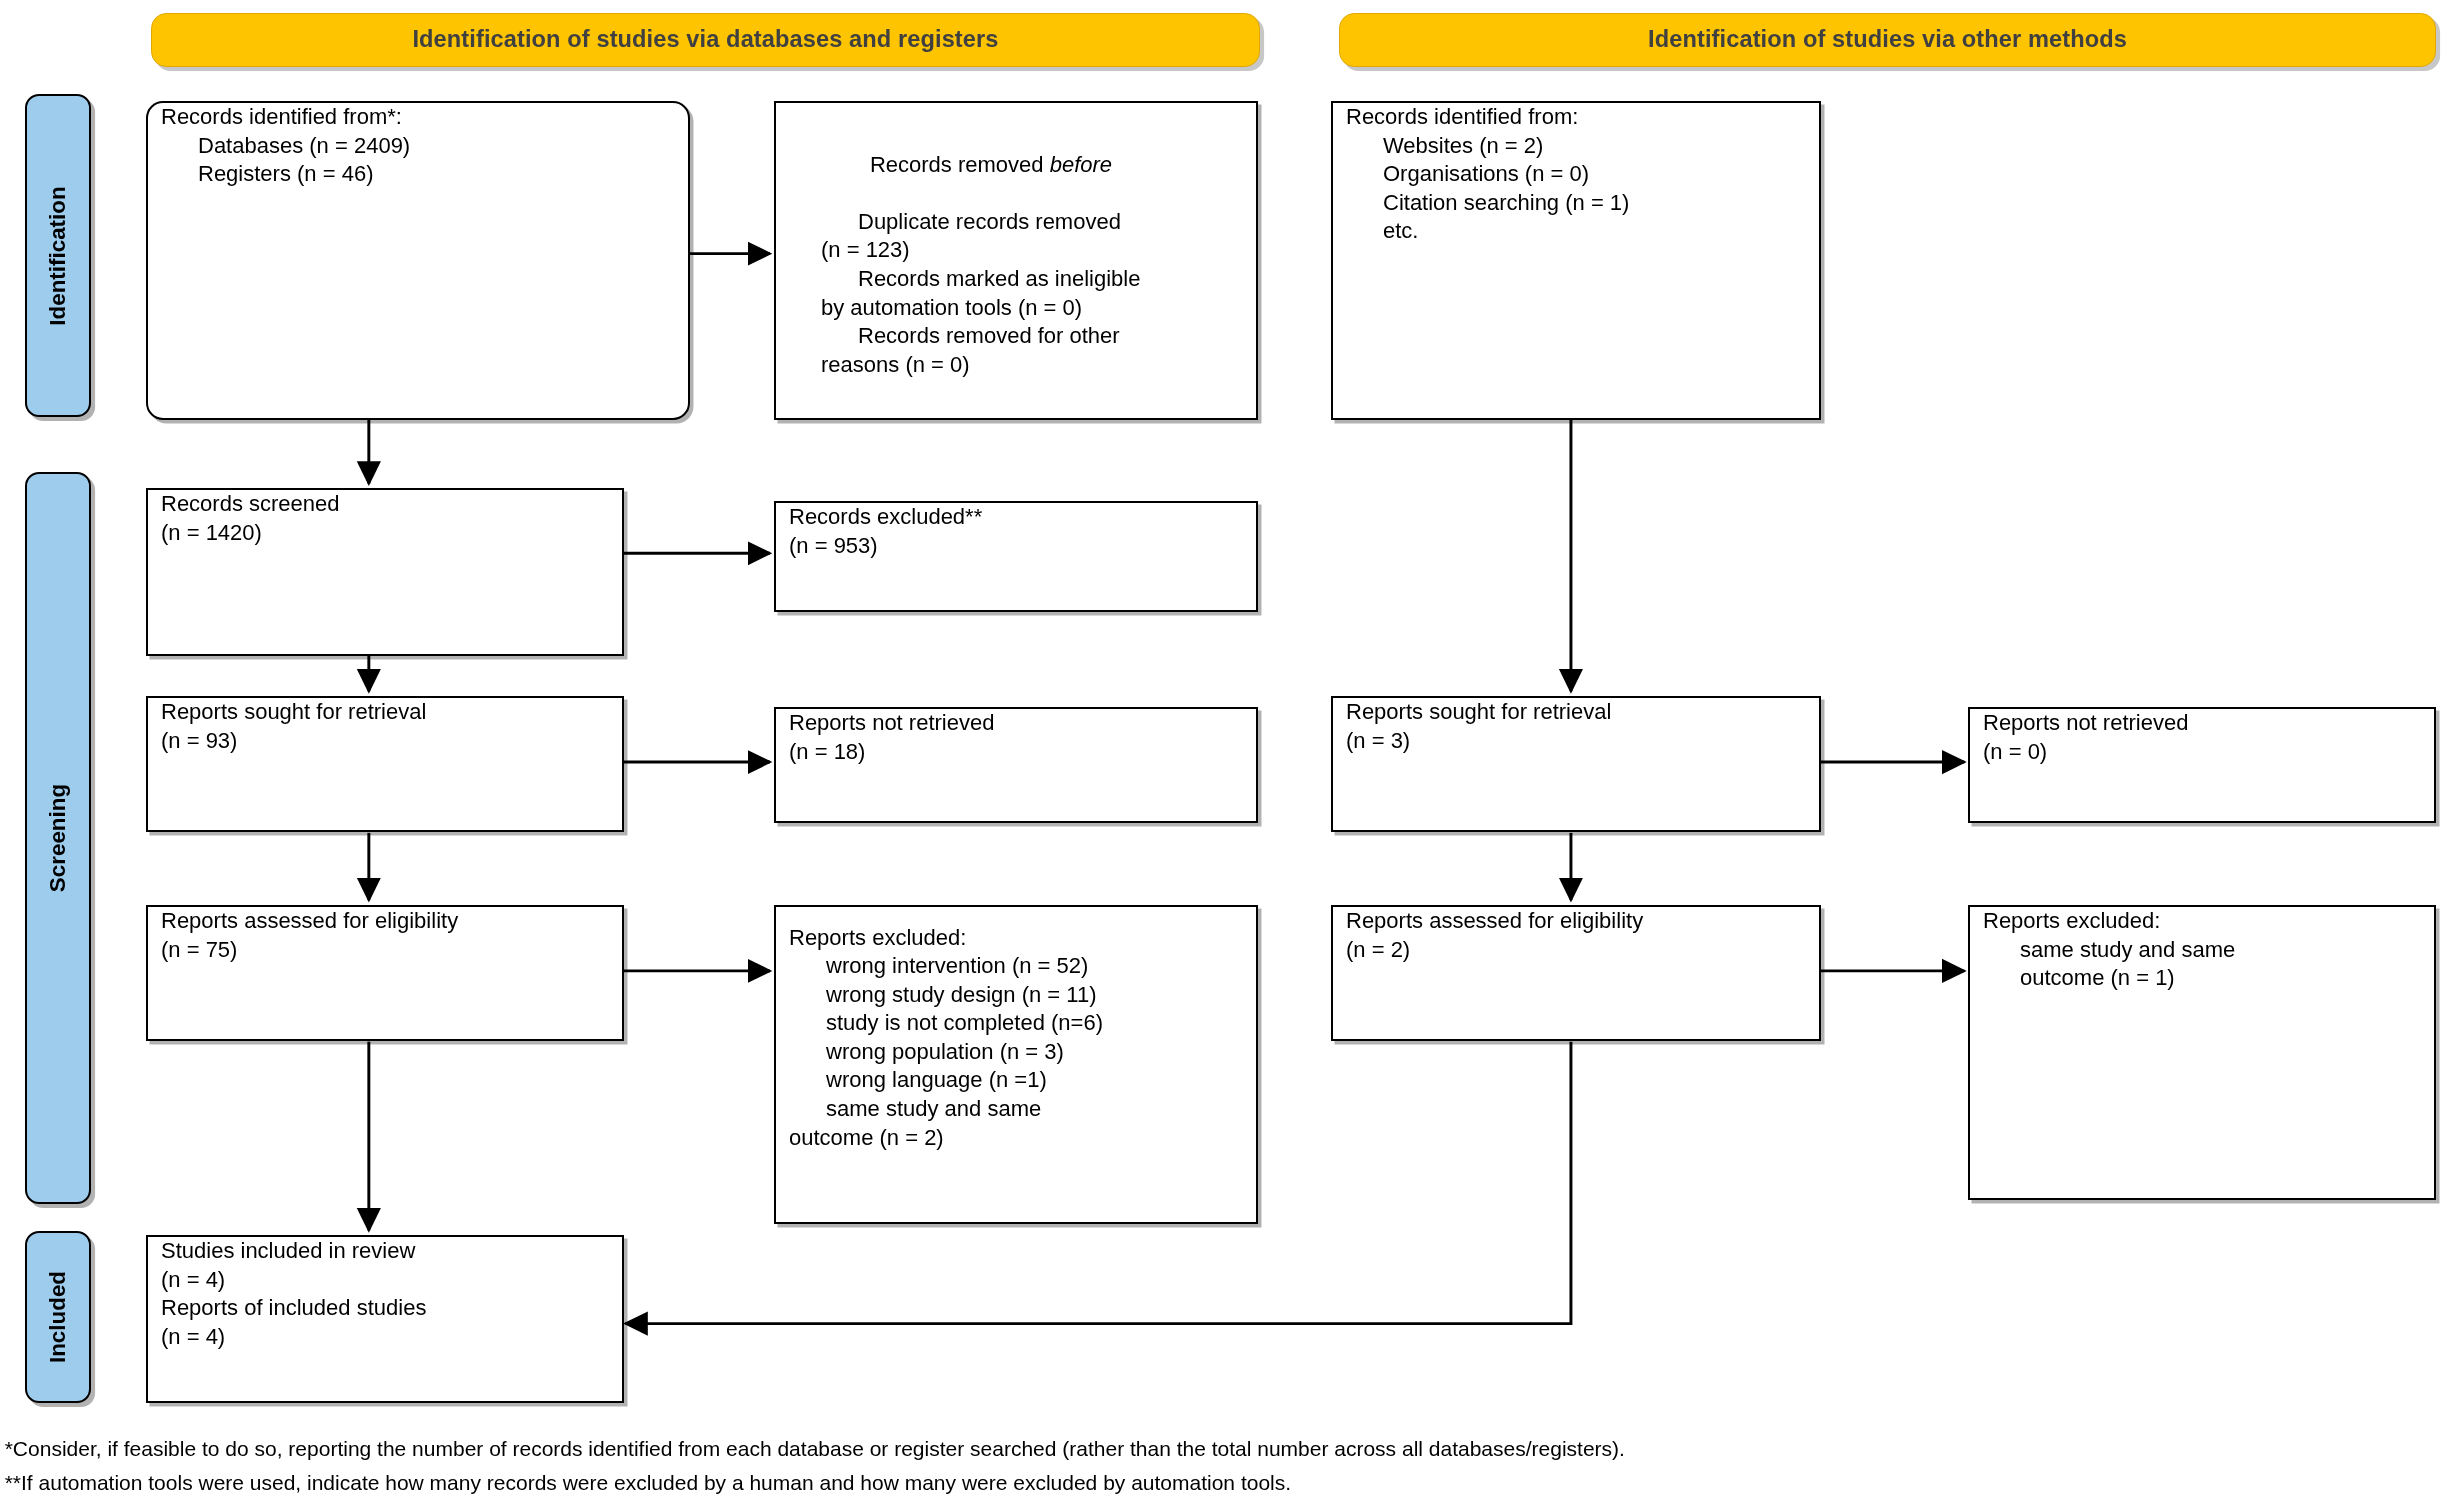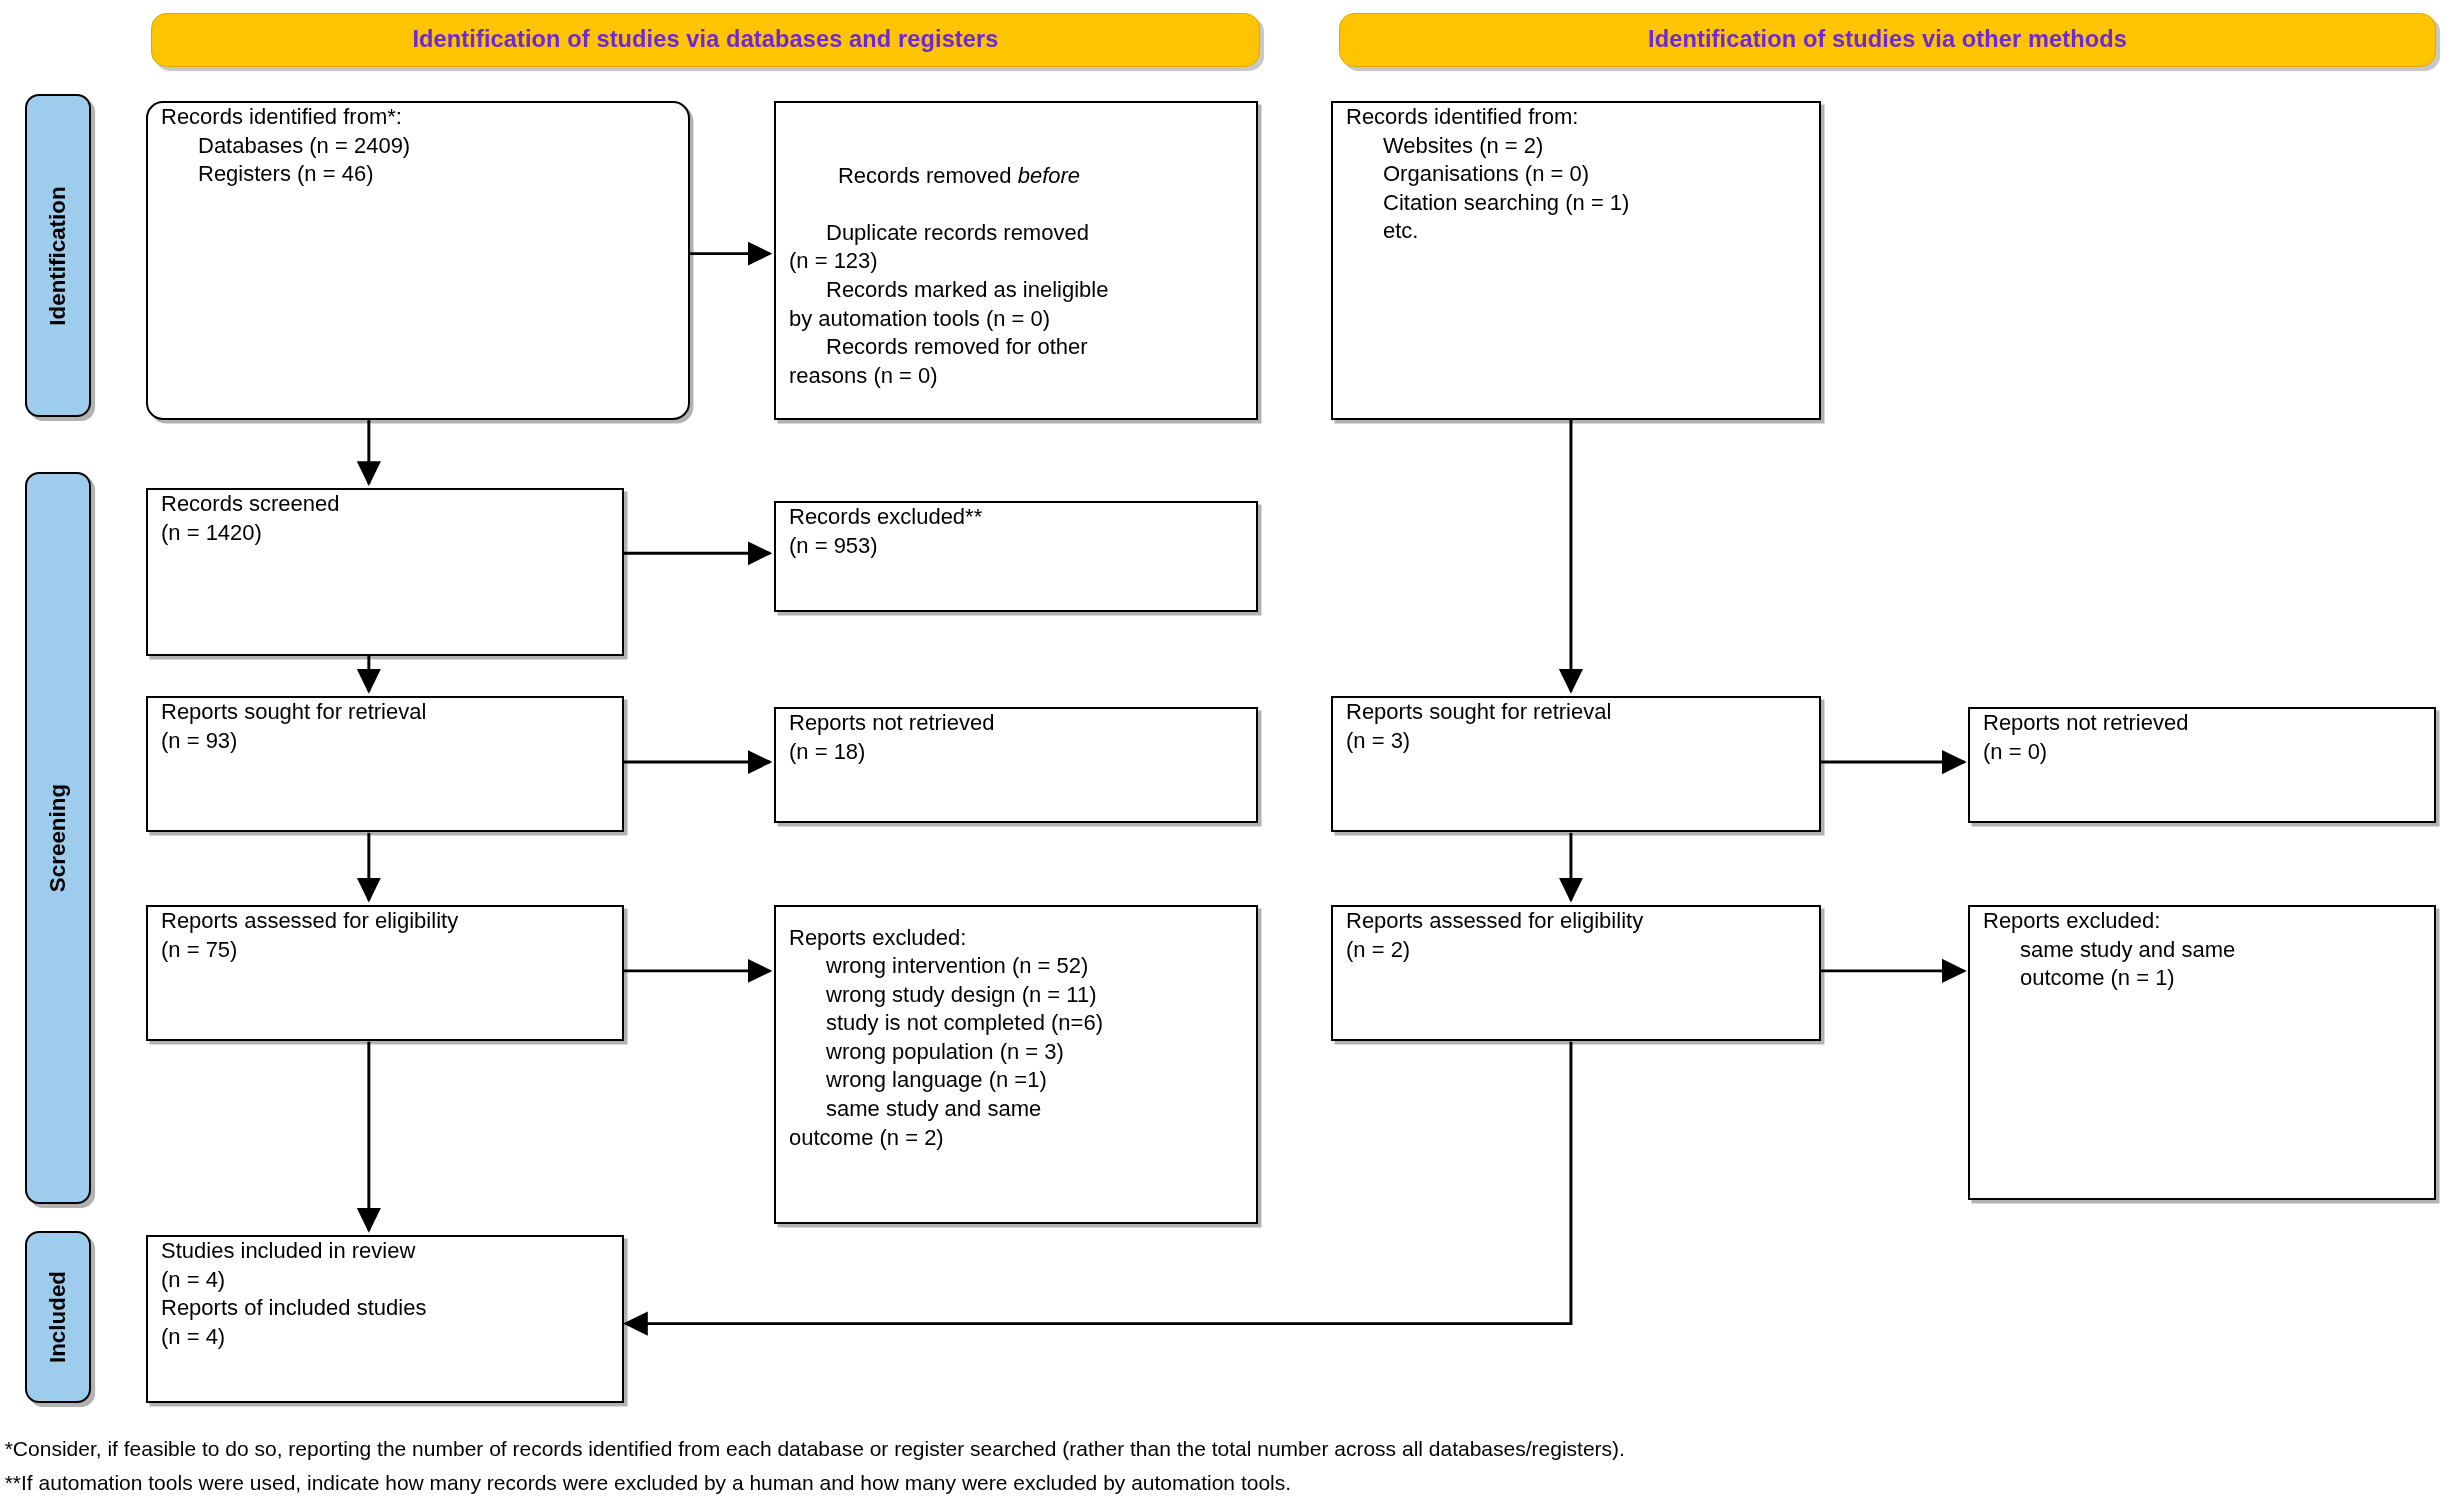--- a/index.html
+++ b/index.html
@@ -31,21 +31,21 @@
     border-radius: 15.3px;
     box-shadow: 4.1px 4.1px 0 rgba(0,0,0,0.22);
     display: flex;
     align-items: center;
     justify-content: center;
     text-align: center;
   }
   .banner .banner-text {
     font-size: 23.6px;
     font-weight: bold;
-    color: #6d28d9;
+    color: #404040;
     letter-spacing: 0.1px;
     line-height: 1.1;
   }
 
   
   .phase {
     background: #9dcced;
     border: 2.4px solid #000;
     border-radius: 14px;
     box-shadow: 4.1px 4.1px 0 rgba(0,0,0,0.30);
@@ -158,21 +158,21 @@
 
   <div class="abs nodebox" style="left:146px; top:101px; width:544px; height:319px;border-radius:17px;">
     <div class="node-inner">
       <div class="line">Records identified from*:</div>
       <div class="line indent">Databases (n = 2409)</div>
       <div class="line indent">Registers (n = 46)</div>
     </div>
   </div>
 
   <div class="abs nodebox" style="left:774px; top:101px; width:484px; height:319px; align-items:flex-start;">
-    <div class="node-inner" style="padding-top:30px;">
+    <div class="node-inner" style="padding-top:19px;margin-left:32px;">
       <div class="line">
         <span>Records removed </span><em>before</em>
       </div>
       <div class="line indent">Duplicate records removed</div>
       <div class="line">(n = 123)</div>
       <div class="line indent">Records marked as ineligible</div>
       <div class="line">by automation tools (n = 0)</div>
       <div class="line indent">Records removed for other</div>
       <div class="line">reasons (n = 0)</div>
     </div>

